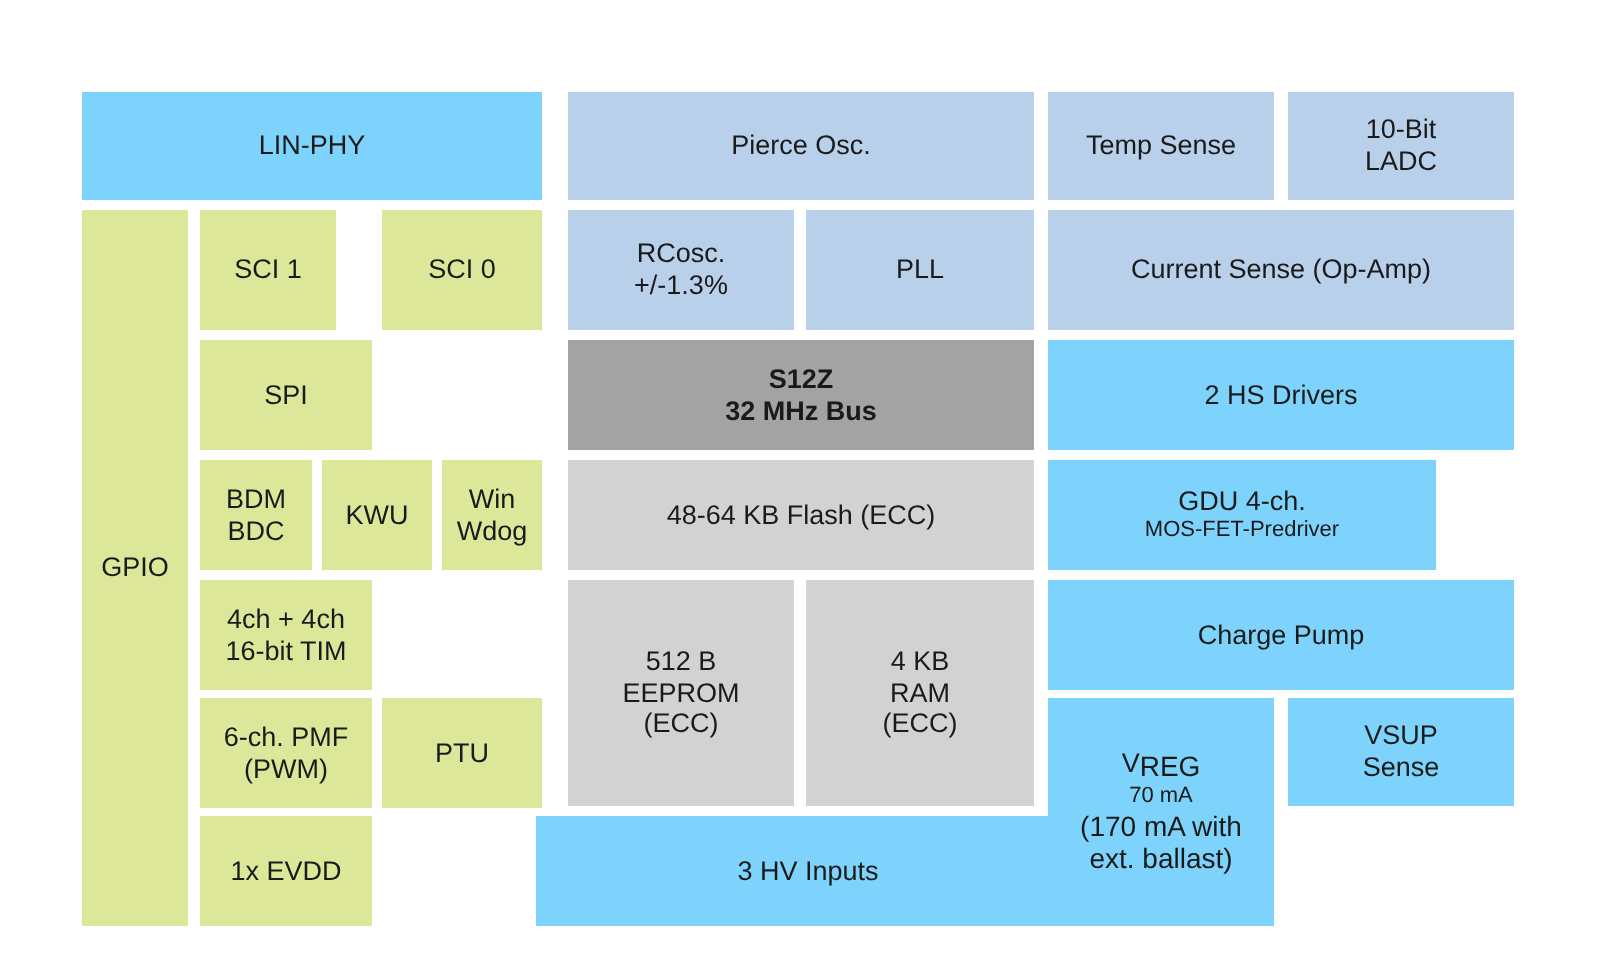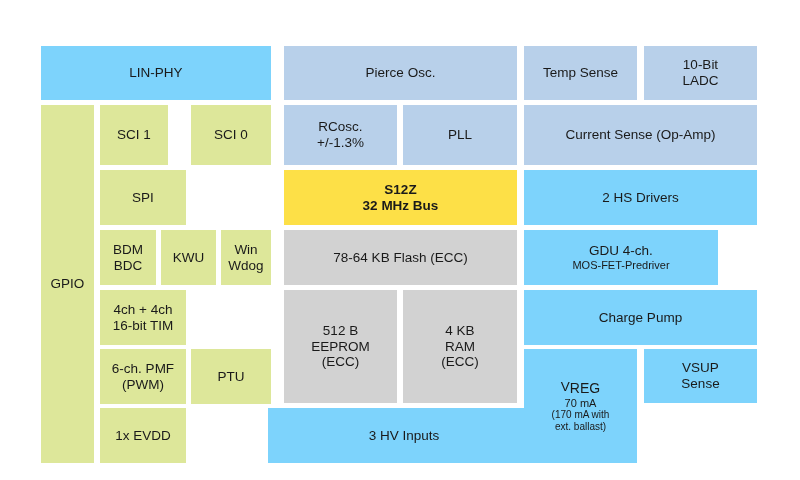--- a/index.html
+++ b/index.html
@@ -25,25 +25,25 @@
     font-size:13.5px;
     line-height:1.18;
     padding:2px 3px;
     overflow:hidden;
   }
   .blk .ln{display:block;white-space:nowrap;}
   
   .c-blue   {background:#7dd3fc;}
   .c-ltblue {background:#b8d0ea;}
   .c-green  {background:#dde79a;}
-  .c-yellow {background:#fde047;}
+  .c-yellow {background:#a3a3a3;}
   .c-gray   {background:#d2d2d2;}
   .bold{font-weight:bold;}
   .small{font-size:11px;}
-  .xsmall{font-size:10px;}
+  .xsmall{font-size:14px;}
   sub{font-size:14px;vertical-align:-0.15em;}
 </style>
 </head>
 <body>
 
 <div id="diagram">
     <div class="blk c-blue" style="left: 41px; top: 46px; width: 230px; height: 54px;">
       <span class="ln">LIN-PHY</span>
     </div>
     <div class="blk c-ltblue" style="left: 284px; top: 46px; width: 233px; height: 54px;">
@@ -90,21 +90,21 @@
       <span class="ln">BDC</span>
     </div>
     <div class="blk c-green" style="left: 161px; top: 230px; width: 55px; height: 55px;">
       <span class="ln">KWU</span>
     </div>
     <div class="blk c-green" style="left: 221px; top: 230px; width: 50px; height: 55px;">
       <span class="ln">Win</span>
       <span class="ln">Wdog</span>
     </div>
     <div class="blk c-gray" style="left: 284px; top: 230px; width: 233px; height: 55px;">
-      <span class="ln">78-64 KB Flash (ECC)</span>
+      <span class="ln">48-64 KB Flash (ECC)</span>
     </div>
     <div class="blk c-blue" style="left: 524px; top: 230px; width: 194px; height: 55px;">
       <span class="ln">GDU 4-ch.</span>
       <span class="ln small">MOS-FET-Predriver</span>
     </div>
     <div class="blk c-green" style="left: 100px; top: 290px; width: 86px; height: 55px;">
       <span class="ln">4ch + 4ch</span>
       <span class="ln">16-bit TIM</span>
     </div>
     <div class="blk c-gray" style="left: 284px; top: 290px; width: 113px; height: 113px;">

